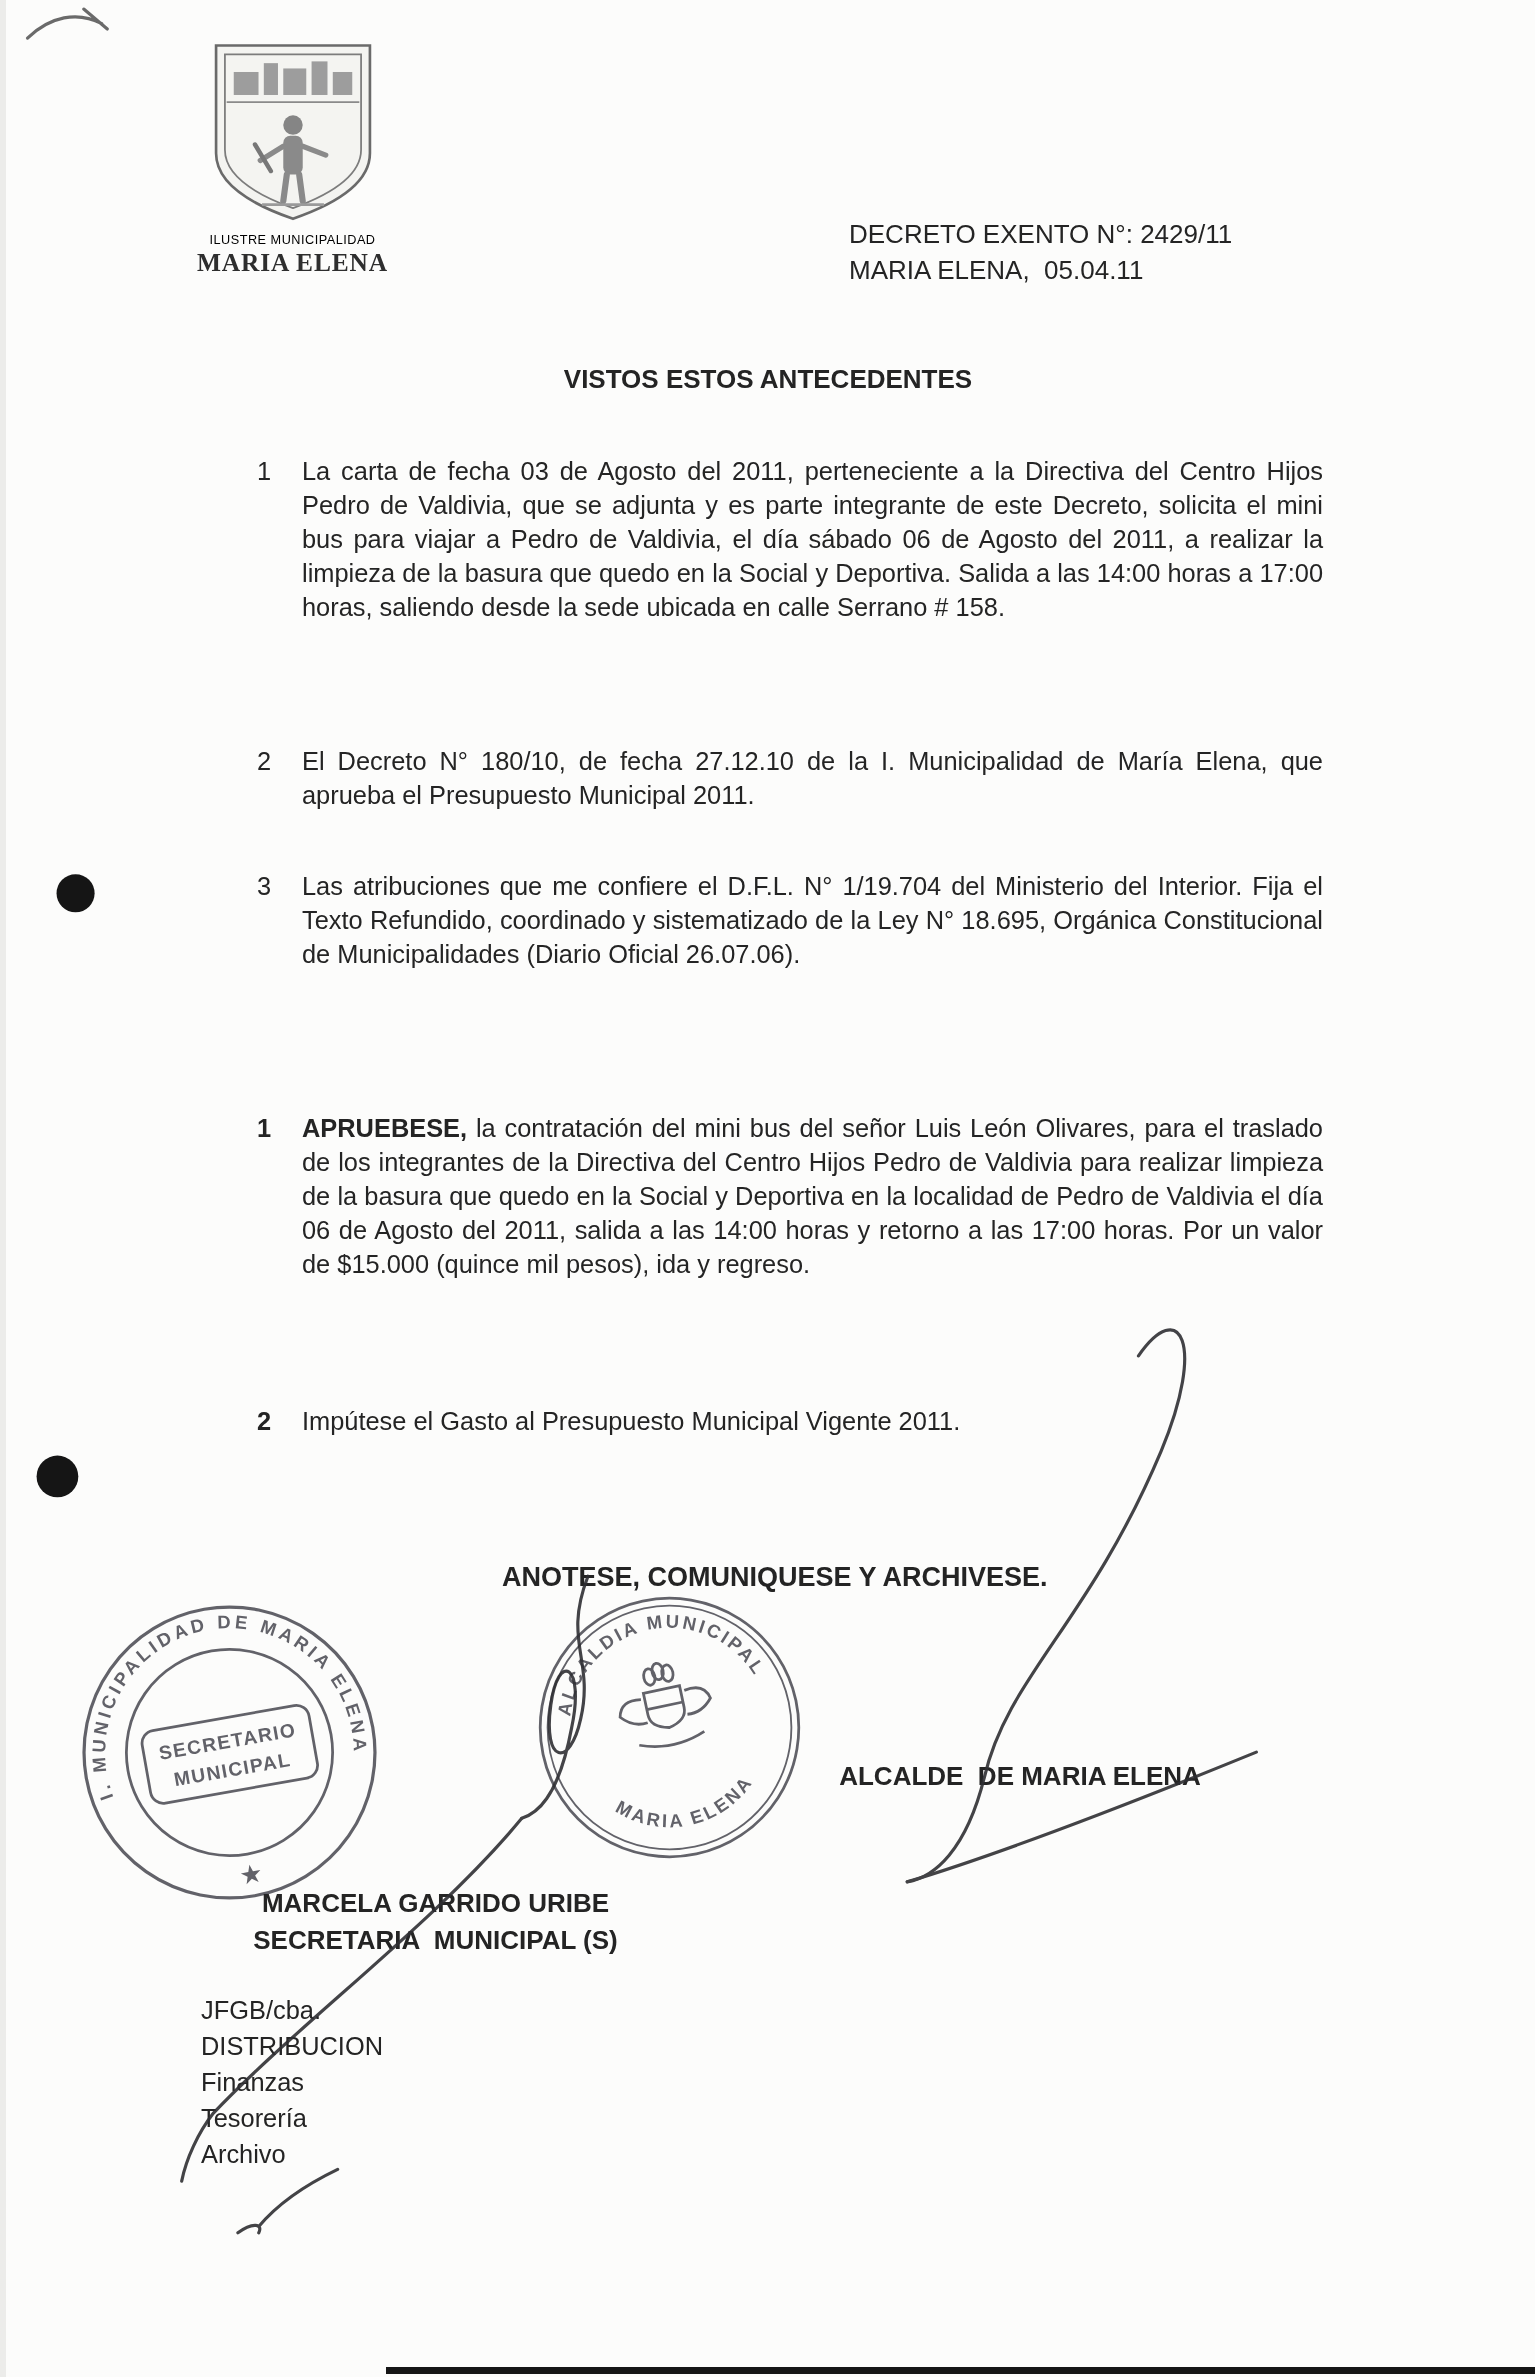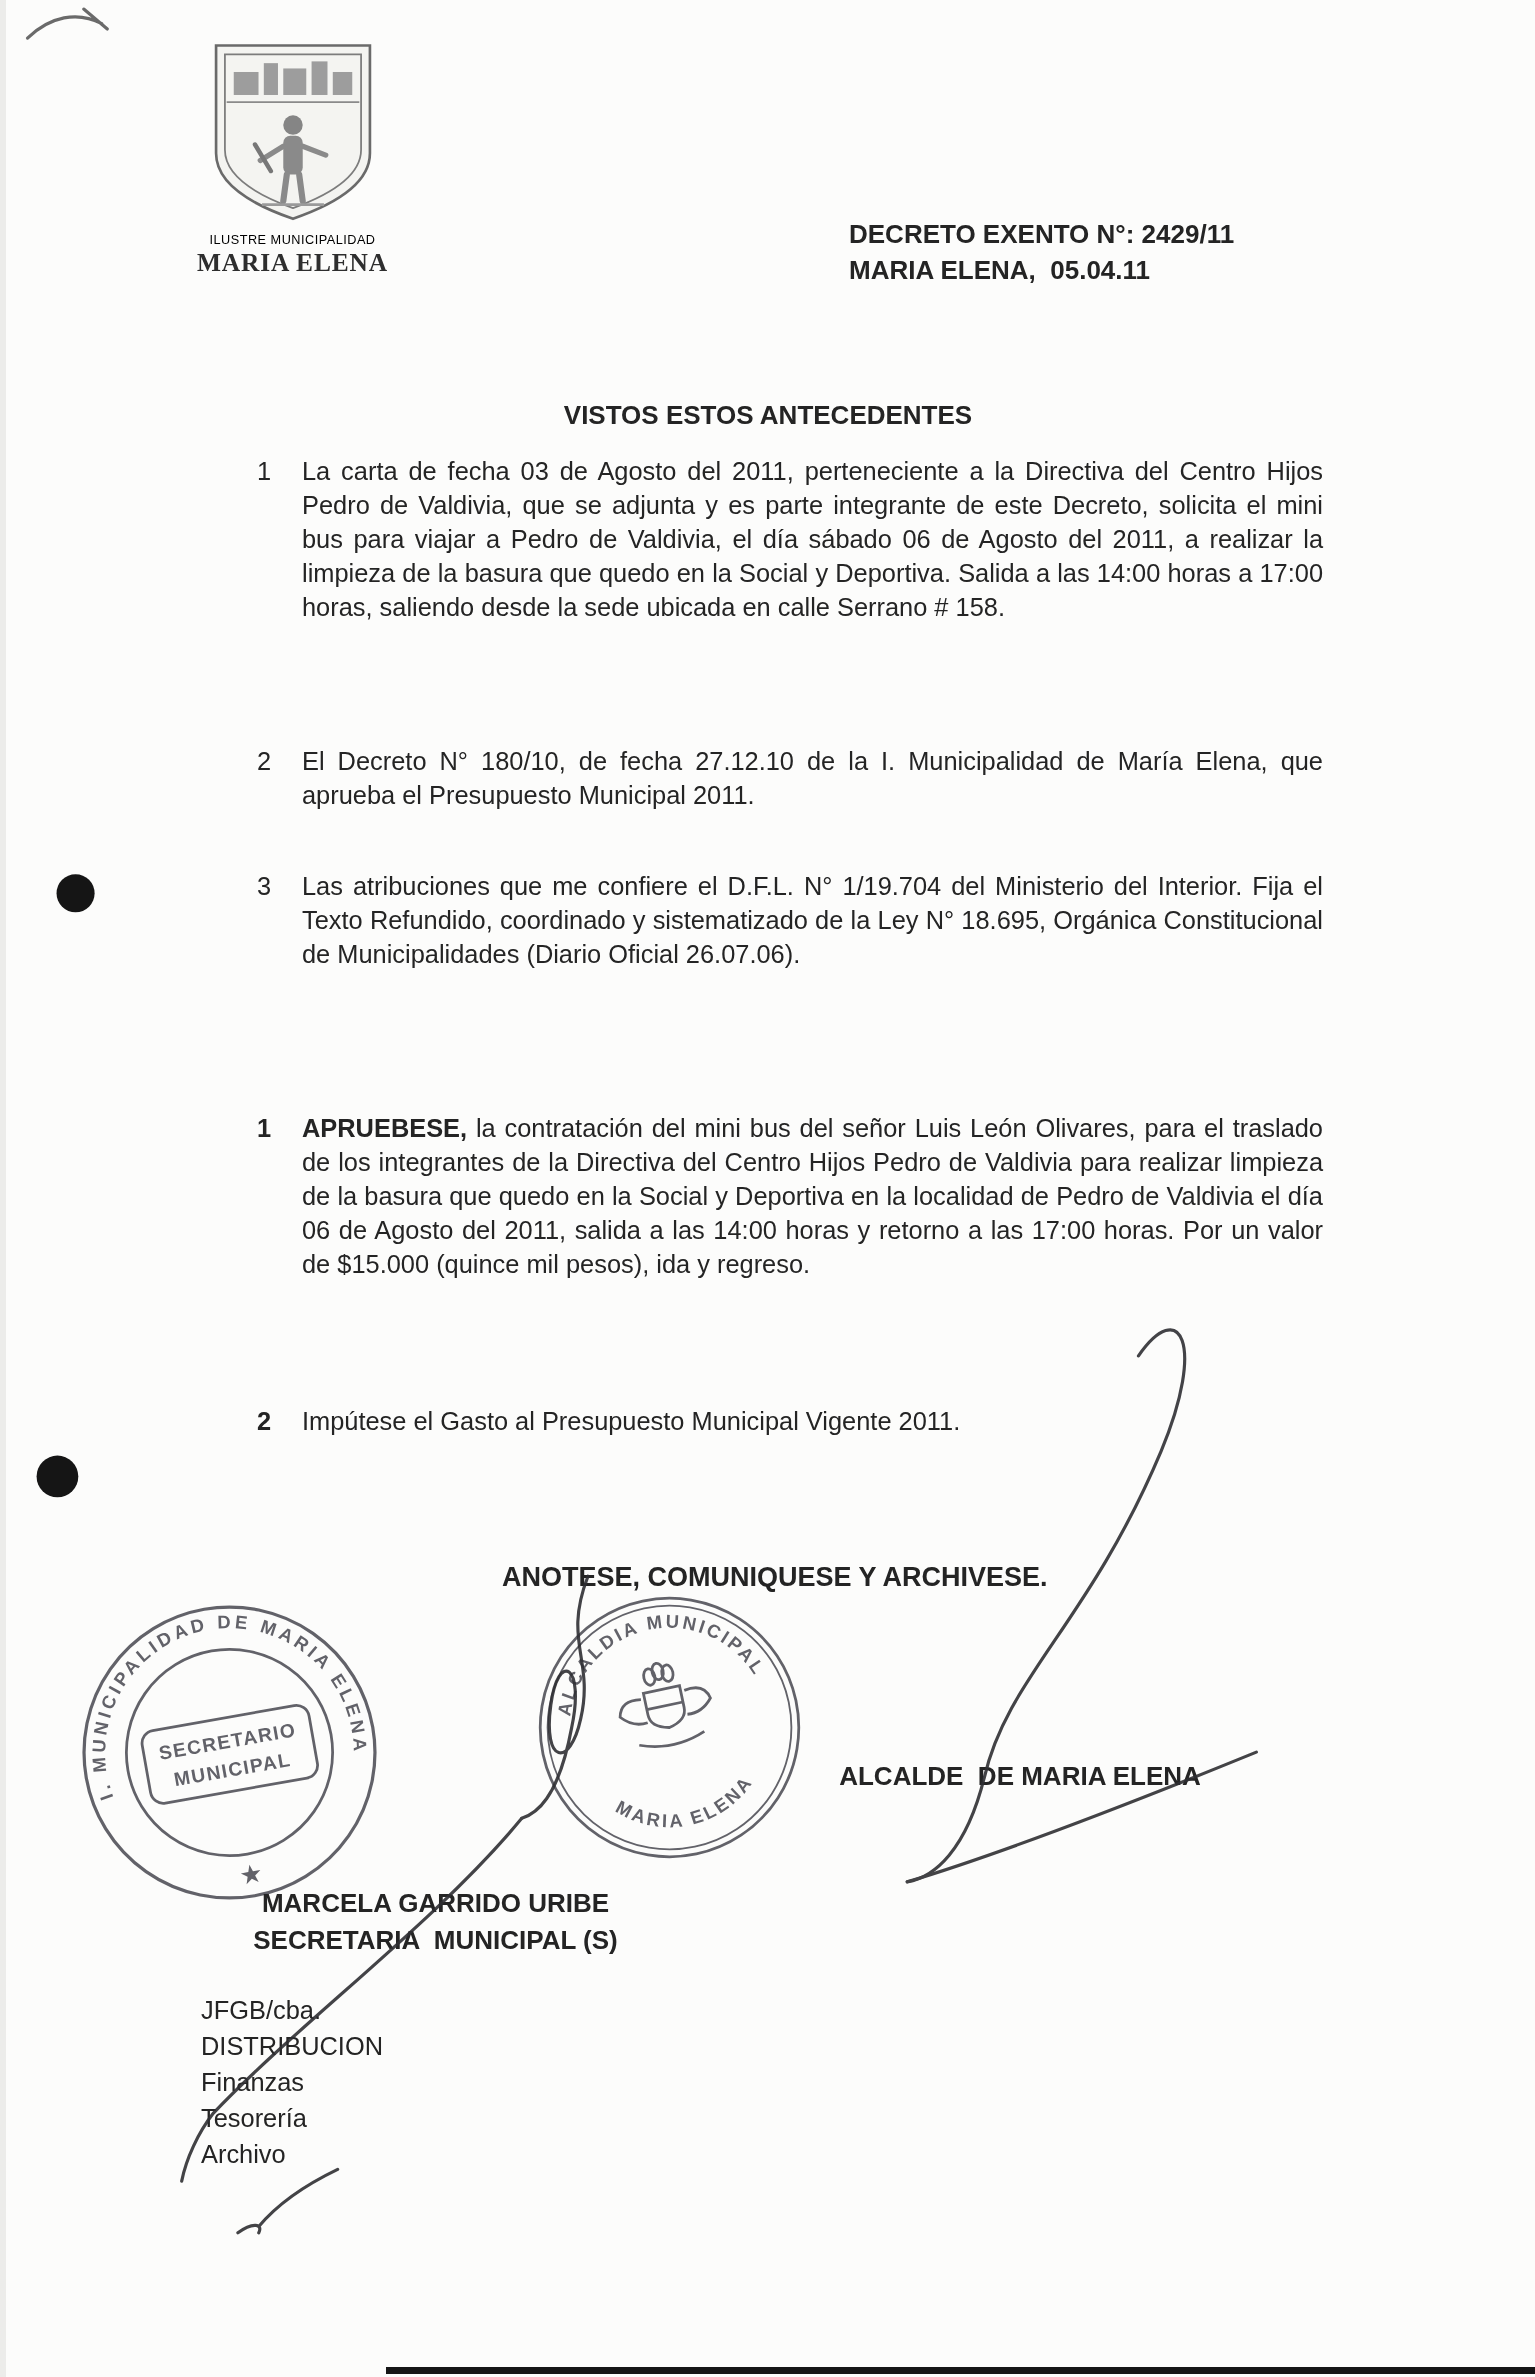--- a/index.html
+++ b/index.html
@@ -6,21 +6,21 @@
   html,body{margin:0;padding:0;background:#ffffff;}
   body{width:1536px;height:2377px;overflow:hidden;
        font-family:"Liberation Sans","DejaVu Sans",sans-serif;color:#242424;}
   .page{position:relative;width:1536px;height:2377px;background:#fcfcfb;}
   .abs{position:absolute;}
   
   .crest-wrap{left:178px;top:40px;width:229px;text-align:center;}
   .crest-caption-small{font-size:12.7px;letter-spacing:0.5px;color:#000000;margin-top:3.6px;}
   .crest-caption-large{font-family:"Liberation Serif","DejaVu Serif",serif;font-weight:700;
                        font-size:25.4px;letter-spacing:0.9px;color:#2e2e2e;margin-top:1.8px;}
-  .hdr-right{left:849px;top:216px;font-size:26px;font-weight:700;line-height:36px;}
+  .hdr-right{left:849px;top:216px;font-size:26px;font-weight:400;line-height:36px;}
   .hdr-right div{white-space:pre;}
   
   .section-title{left:0;width:1536px;text-align:center;font-weight:700;font-size:26px;}
   
   .item{left:257px;width:1066px;display:flex;font-size:25.4px;line-height:34px;}
   .item .num{width:45px;flex:0 0 45px;}
   .item .txt{flex:1;text-align:justify;}
   .num-bold{font-weight:700;}
   .closing{left:502px;top:1562px;font-size:27px;font-weight:700;}
   
@@ -71,21 +71,21 @@
     </svg>
     <div class="crest-caption-small">ILUSTRE MUNICIPALIDAD</div>
     <div class="crest-caption-large">MARIA ELENA</div>
   </div>
 
   <div class="abs hdr-right">
     <div>DECRETO EXENTO N°: 2429/11</div>
     <div>MARIA ELENA,  05.04.11</div>
   </div>
 
-  <div class="abs section-title" style="top:400px;text-align:center;">VISTOS ESTOS ANTECEDENTES</div>
+  <div class="abs section-title" style="top:364px;text-align:center;">VISTOS ESTOS ANTECEDENTES</div>
 
   <div class="abs item" style="top:454px;">
     <div class="num">1</div>
     <div class="txt">La carta de fecha 03 de Agosto del 2011, perteneciente a la Directiva del Centro Hijos Pedro de Valdivia, que se adjunta y es parte integrante de este Decreto, solicita el mini bus para viajar a Pedro de Valdivia, el día sábado 06 de Agosto del 2011, a realizar la limpieza de la basura que quedo en la Social y Deportiva. Salida a las 14:00 horas a 17:00 horas, saliendo desde la sede ubicada en calle Serrano # 158.</div>
   </div>
 
   <div class="abs item" style="top:744px;">
     <div class="num">2</div>
     <div class="txt">El Decreto N° 180/10, de fecha 27.12.10 de la I. Municipalidad de María Elena, que aprueba el Presupuesto Municipal 2011.</div>
   </div>

